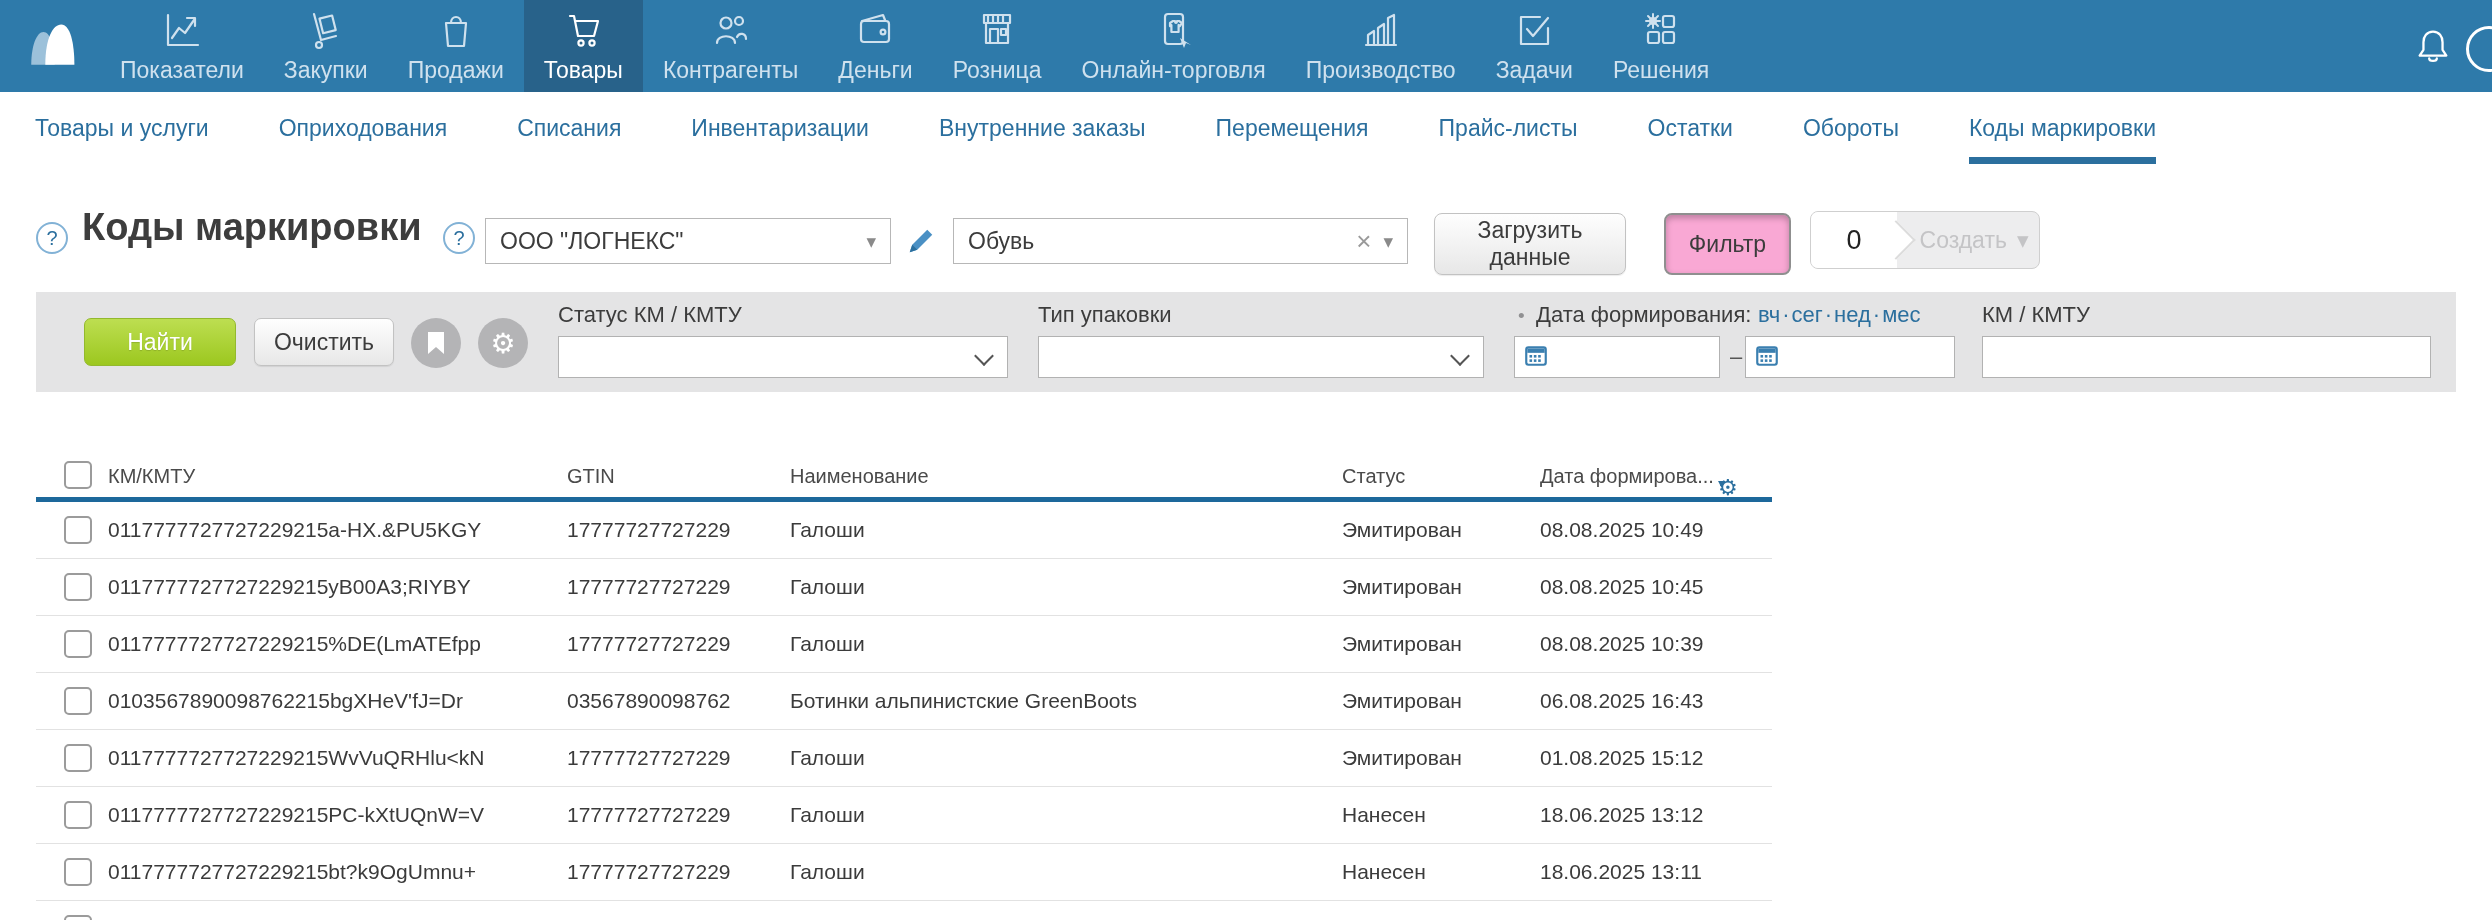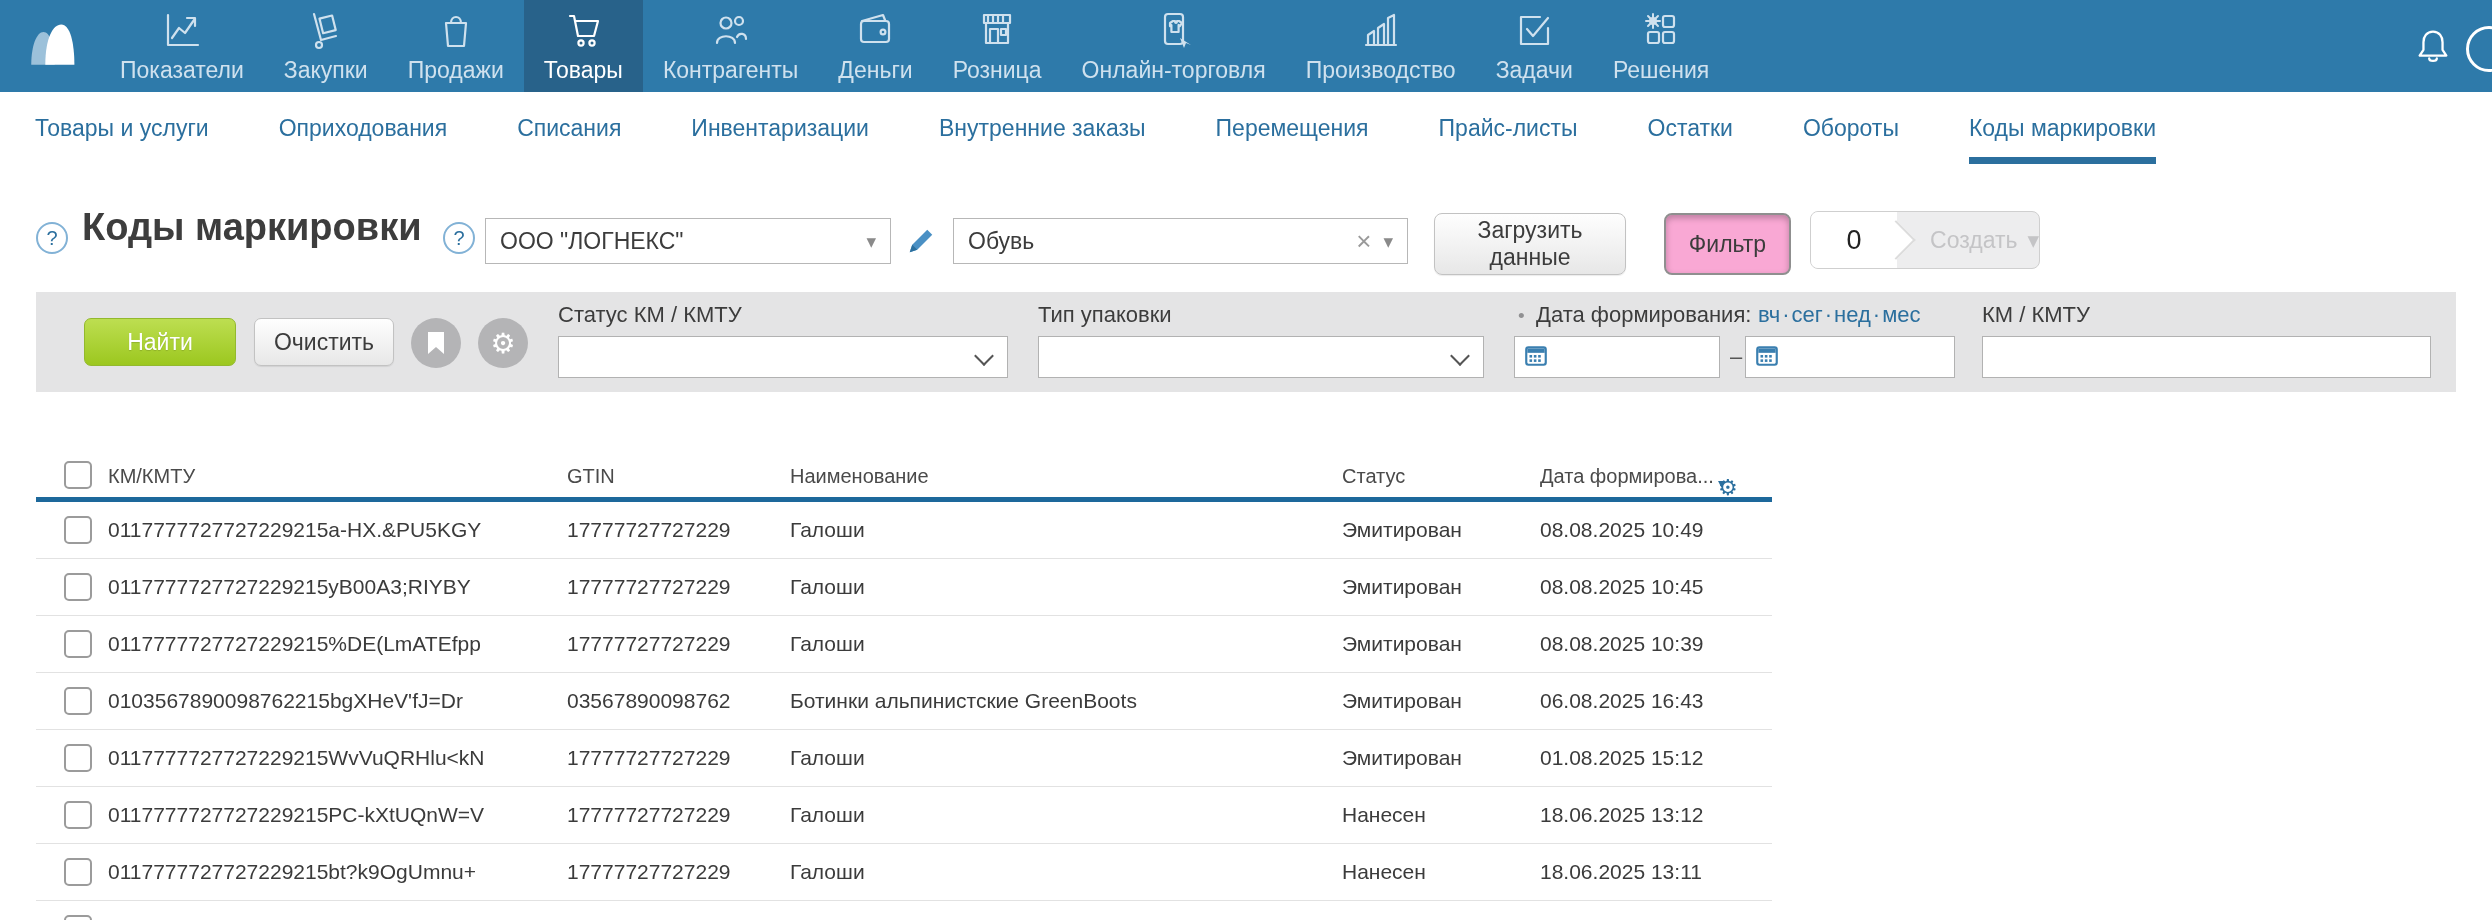--- a/index.html
+++ b/index.html
@@ -46,21 +46,21 @@
        font-family:"Liberation Sans",sans-serif;cursor:pointer;box-shadow:0 1px 1px rgba(0,0,0,.08);}
   .btn-filter{background:#f9a8d4;border:2px solid #8f8f8f;box-shadow:inset 0 3px 6px rgba(0,0,0,.25);}
 
   .create-widget{position:absolute;left:1810px;top:211px;width:230px;height:58px;border:1px solid #cfcfcf;
                  border-radius:8px;background:#ededee;display:flex;overflow:hidden;box-sizing:border-box;}
   .count-box{background:#fff;width:86px;display:flex;align-items:center;justify-content:center;
              font-size:27px;color:#222;position:relative;}
   .count-box::after{content:"";position:absolute;right:-13px;top:50%;width:26px;height:26px;
              transform:translateY(-50%) rotate(45deg);background:#fff;
              border-top:2px solid #dcdcdc;border-right:2px solid #dcdcdc;}
-  .create-area{flex:1;display:flex;align-items:center;justify-content:flex-end;gap:10px;
+  .create-area{flex:1;display:flex;align-items:center;justify-content:center;gap:10px;
                color:#c4c4c6;font-size:23px;padding-left:12px;cursor:default;}
 
   
   .filter-panel{position:absolute;left:36px;top:292px;width:2420px;height:100px;background:#e4e4e5;}
   .fp-label{position:absolute;font-size:22px;color:#3c3c3c;top:10px;}
   .btn-find{position:absolute;left:48px;top:26px;width:152px;height:48px;border-radius:7px;
             border:1px solid #93b92e;background:linear-gradient(#bdde51,#9cc71f);color:#fff;
             font-size:23px;font-family:"Liberation Sans",sans-serif;cursor:pointer;
             text-shadow:0 1px 1px rgba(0,0,0,.15);}
   .btn-clear{position:absolute;left:218px;top:26px;width:140px;height:48px;border-radius:7px;}

